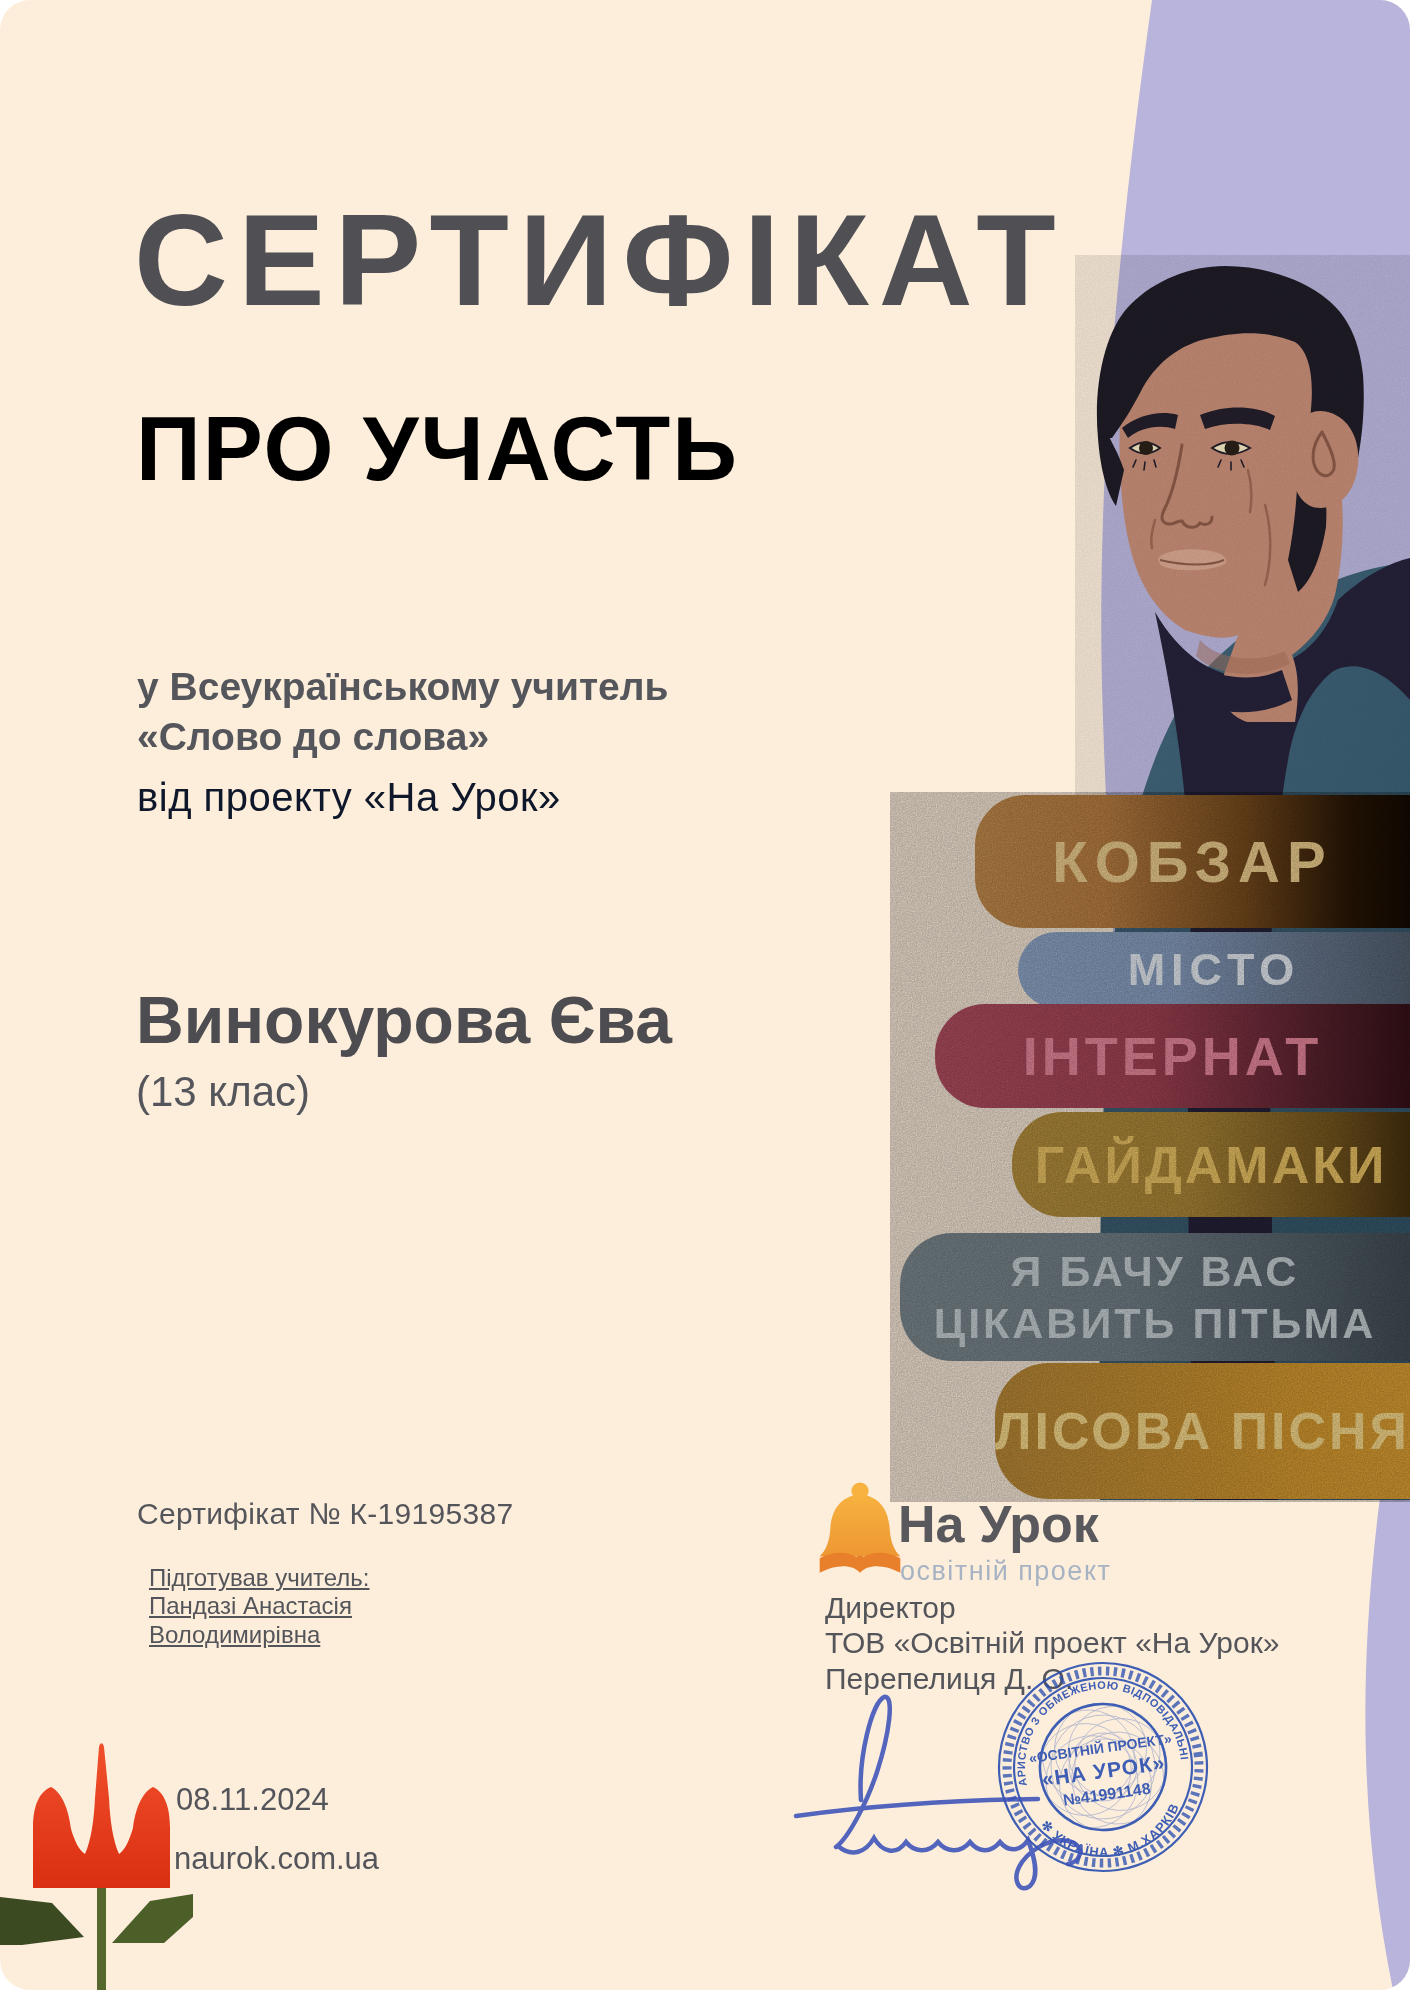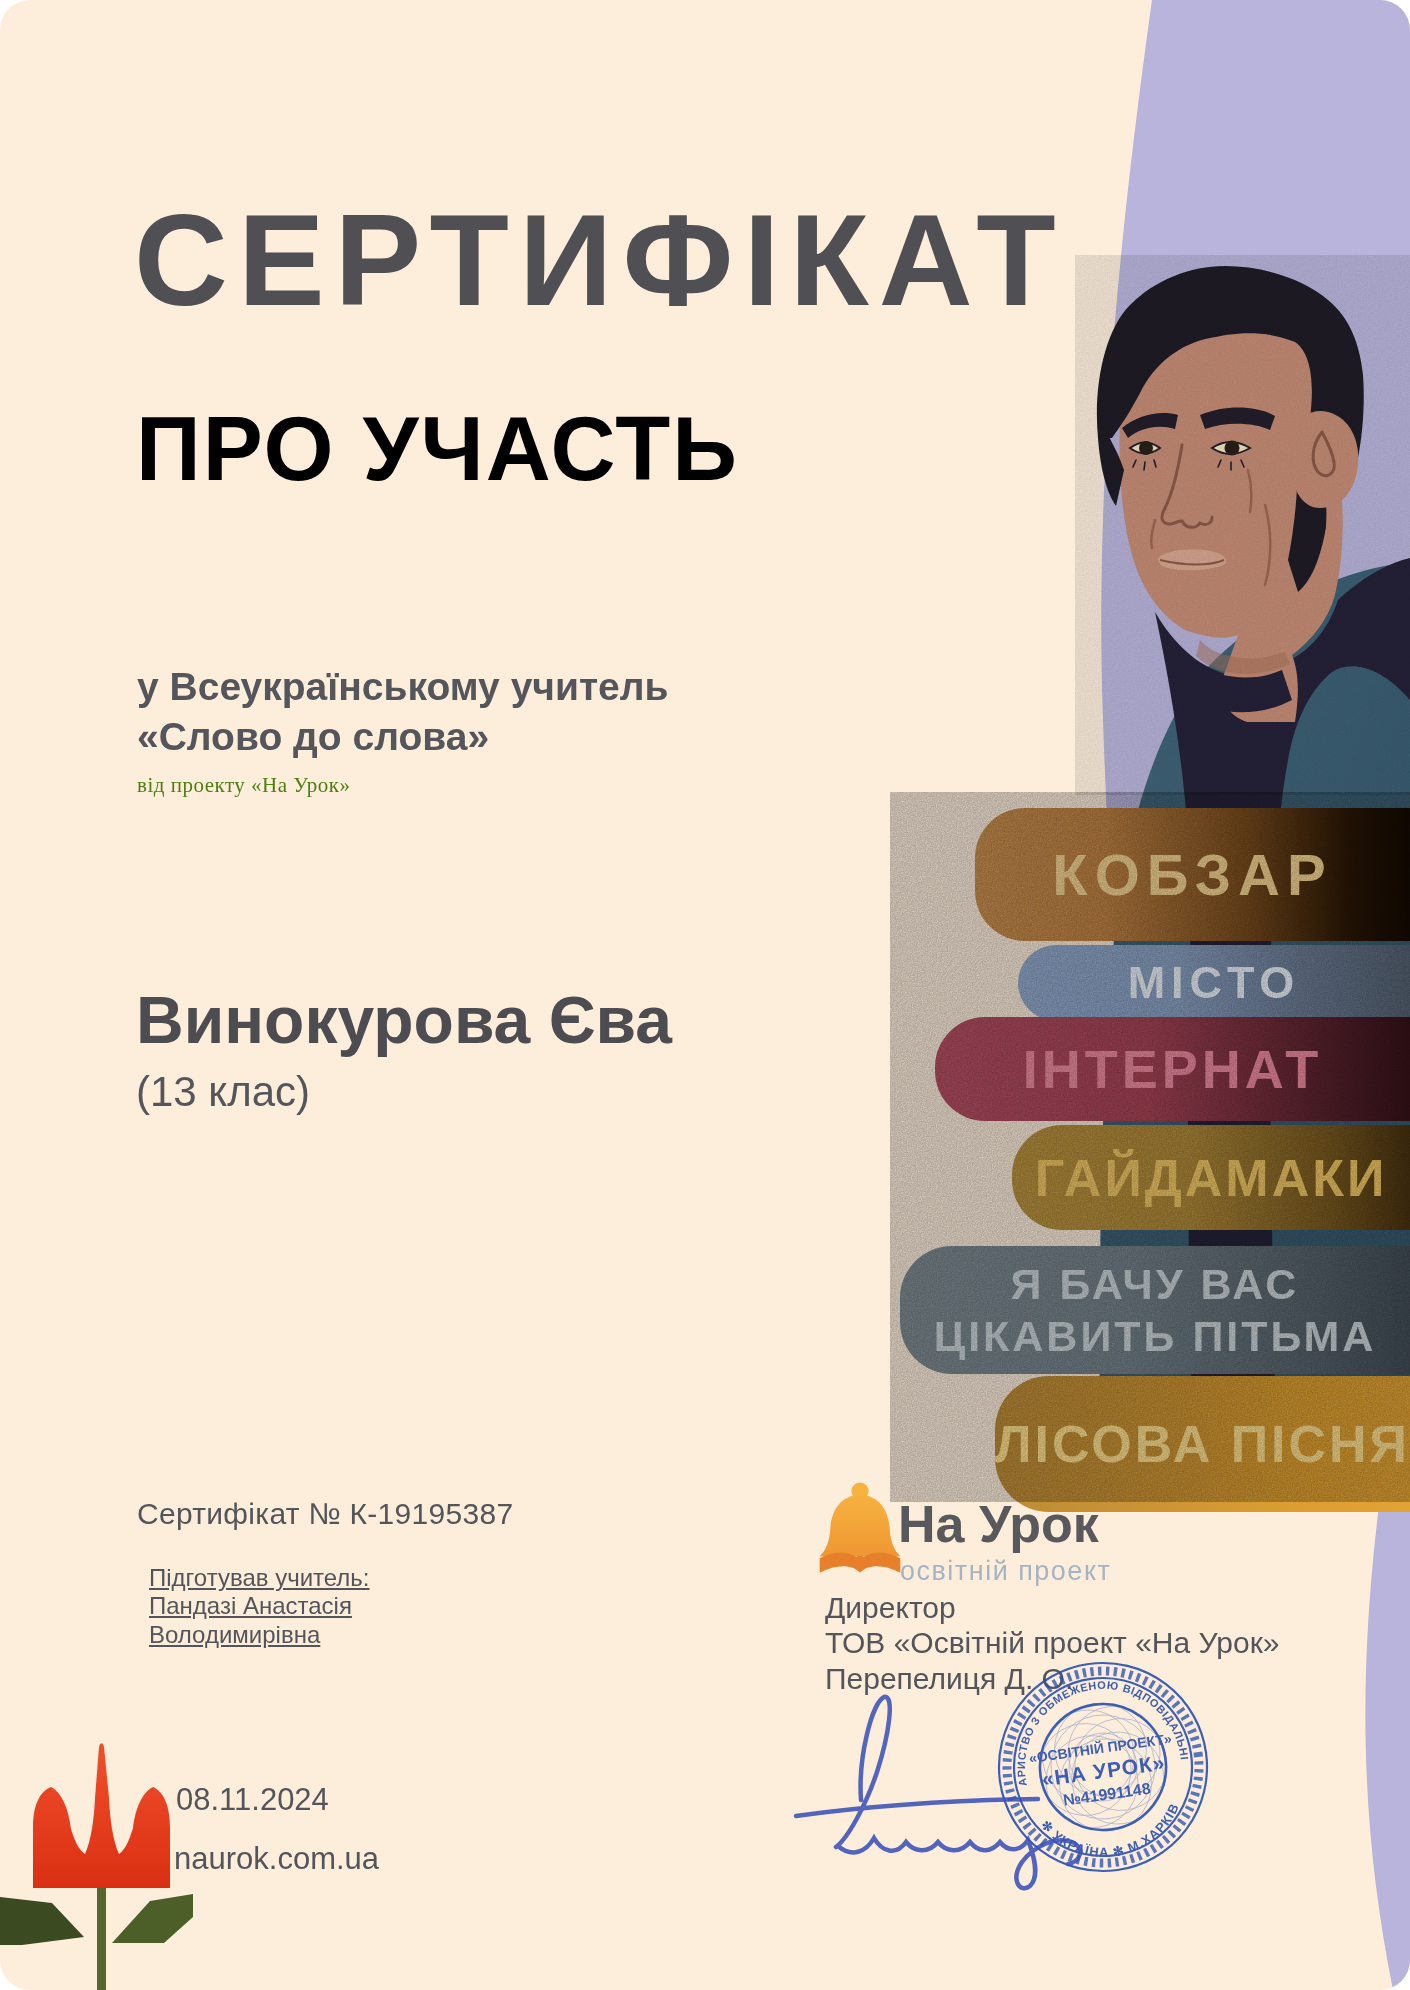--- a/index.html
+++ b/index.html
@@ -4,36 +4,36 @@
 <style>
   html,body{margin:0;padding:0;}
   .page{position:relative;width:1410px;height:1990px;background:#fdeedc;overflow:hidden;
         font-family:"Liberation Sans",sans-serif;border-radius:30px;}
   .abs{position:absolute;}
   svg{display:block;}
   
   .title1{left:134px;top:192px;font-size:130px;font-weight:bold;color:#4f4f54;letter-spacing:10px;line-height:1.05;}
   .title2{left:136px;top:402px;font-size:90px;font-weight:bold;color:#000000;letter-spacing:2px;line-height:1.05;}
   .contest{left:137px;top:662px;color:#55565b;font-size:39px;font-weight:bold;line-height:1.28;}
-  .contest .src{font-size:21px;font-weight:normal;color:#4d7c0f;margin-top:10px;letter-spacing:0.5px;font-family:Liberation Serif, serif;}
+  .contest .src{font-size:40px;font-weight:normal;color:#0f172a;margin-top:10px;letter-spacing:0.5px;}
   .name{left:136px;top:982px;font-size:66px;font-weight:bold;color:#4c4c51;}
   .grade{left:136px;top:1068px;font-size:42px;color:#55565b;}
   .certnum{left:137px;top:1497px;font-size:30px;color:#54555a;letter-spacing:0.3px;}
   .teacher{left:149px;top:1564px;font-size:24px;color:#54555a;line-height:1.18;text-decoration:underline;}
   .date{left:176px;top:1782px;font-size:31px;color:#54555a;}
   .site{left:174px;top:1841px;font-size:31px;color:#54555a;}
   
   .logo-row{left:812px;top:1474px;width:420px;height:120px;}
   .logo-bell{position:absolute;left:0;top:0;}
   .logo-name{position:absolute;left:86px;top:20px;font-size:52px;font-weight:bold;color:#58585d;}
   .logo-tag{position:absolute;left:88px;top:82px;font-size:27px;color:#a7b3c3;letter-spacing:1.5px;}
   .director{left:825px;top:1590px;font-size:30px;color:#54555a;line-height:1.18;}
   
   .spine{position:absolute;right:0;display:flex;align-items:center;justify-content:center;
-         font-weight:bold;z-index:2;margin-top:13px;}
+         font-weight:bold;z-index:2;}
   .spine .lbl{text-align:center;}
   .s1{top:795px;height:133px;left:975px;border-radius:50px 0 0 50px;
       background:linear-gradient(90deg,#c9904f 0%,#c08344 30%,#7a4d1e 62%,#2a1705 86%,#140a02 100%);
       font-size:58px;letter-spacing:7px;color:#f6d593;}
   .s2{top:932px;height:76px;left:1018px;border-radius:38px 0 0 38px;
       background:linear-gradient(90deg,#93abce 0%,#8ba2c4 40%,#6c7c94 74%,#566374 100%);
       font-size:45px;letter-spacing:6px;color:#eef4fb;}
   .s3{top:1004px;height:104px;left:935px;border-radius:50px 0 0 50px;
       background:linear-gradient(90deg,#b65064 0%,#a84457 45%,#5e2430 80%,#371219 100%);
       font-size:54px;letter-spacing:4px;color:#ef8ca1;}

